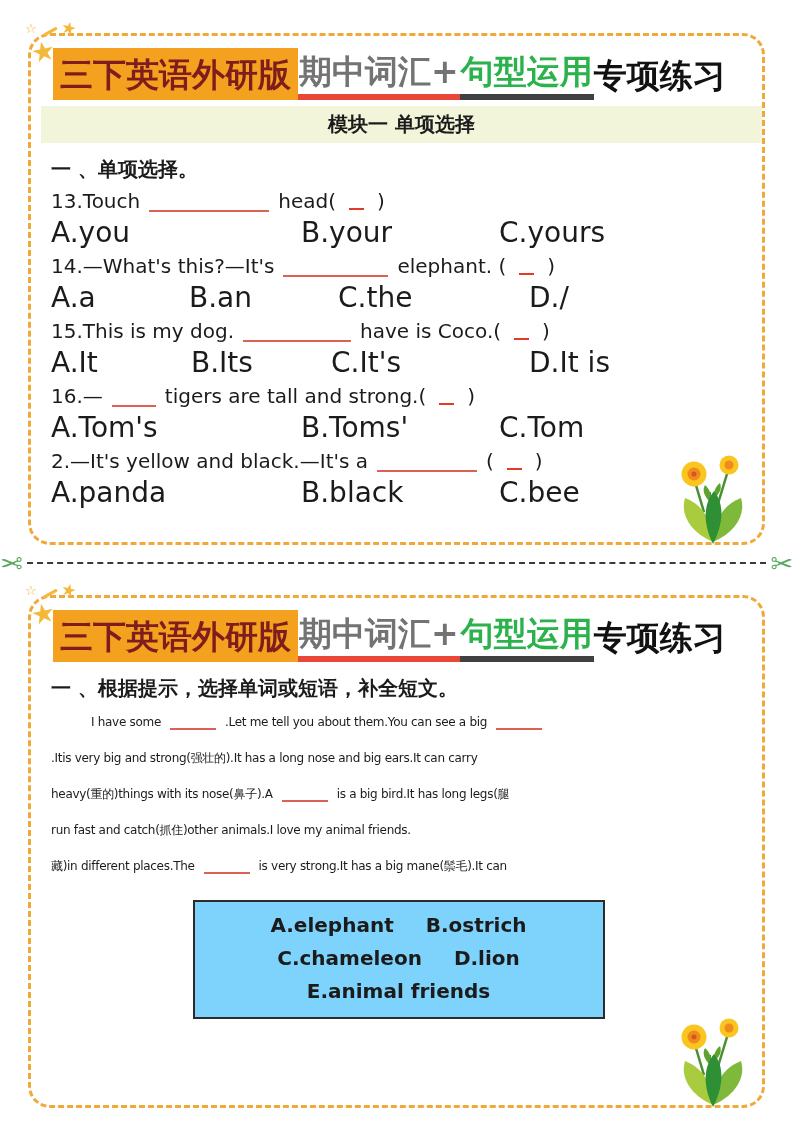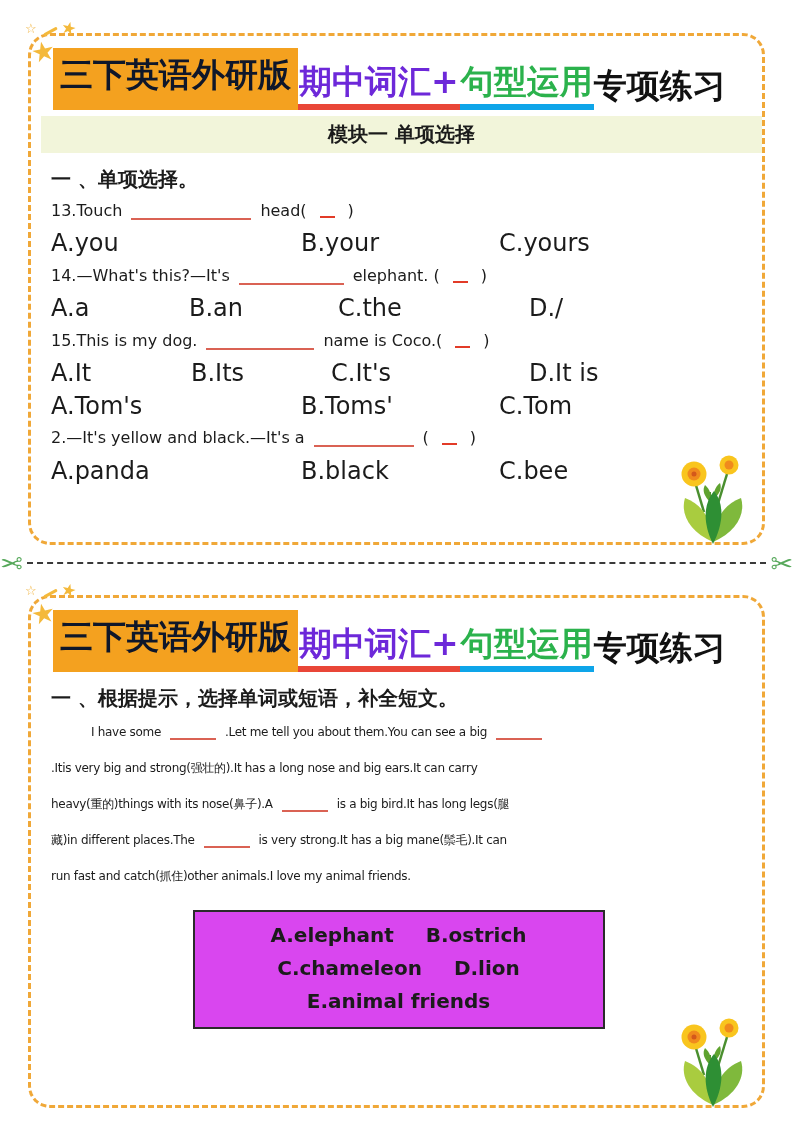--- a/index.html
+++ b/index.html
@@ -8,50 +8,50 @@
 
   
   .card{position:absolute;left:28px;width:737px;box-sizing:border-box;
         border:3px dashed #F0A838;border-radius:22px;padding:10px 16px 0 16px;background:#fff;}
   .card1{top:33px;height:512px;}
   .card2{top:595px;height:513px;}
 
   
   .title{display:flex;align-items:flex-end;margin:2px 0 0 6px;font-weight:bold;
          font-size:33px;line-height:1.15;white-space:nowrap;}
-  .t-orange{background:#F4A11F;color:#0f172a;padding:8px 7px 16px 7px;}
-  .t-red{color:#6d28d9;border-bottom:6px solid #E94638;padding:0 1px 3px 1px;}
-  .t-green{color:#2BB24C;border-bottom:6px solid #0ea5e9;padding:0 1px 3px 1px;}
+  .t-orange{background:#F4A11F;color:#7f1d1d;padding:8px 7px 6px 7px;}
+  .t-red{color:#737373;border-bottom:6px solid #E94638;padding:0 1px 3px 1px;}
+  .t-green{color:#2BB24C;border-bottom:6px solid #404040;padding:0 1px 3px 1px;}
   .t-black{color:#111;padding-bottom:5px;}
 
   
   .band{margin:6px -16px 0 -6px;background:#F2F5DA;text-align:center;
         font-weight:bold;font-size:20px;padding:5px 0;}
 
   
   .content{margin:10px 0 0 4px;}
   .instr{font-weight:bold;font-size:20px;line-height:32px;margin:0;}
-  .qline{font-size:16px;line-height:32.5px;white-space:nowrap;}
-  .opts{font-size:24px;line-height:32.5px;white-space:nowrap;}
+  .qline{font-size:20px;line-height:32.5px;white-space:nowrap;}
+  .opts{font-size:28px;line-height:32.5px;white-space:nowrap;}
   .opts span{display:inline-block;}
   .blank{display:inline-block;height:4px;border-bottom:2.5px solid #DA6254;
          vertical-align:-4px;margin:0 9px;}
   .pgroup{white-space:nowrap;}
   .ansline{display:inline-block;width:15px;height:4px;border-bottom:2.5px solid #E23B28;
            vertical-align:-2px;margin:0 13px;}
 
   
   .pline{font-size:12px;line-height:36px;white-space:nowrap;letter-spacing:-0.3px;}
   .indent{display:inline-block;width:40px;}
   .pblank{display:inline-block;width:46px;height:4px;border-bottom:2.5px solid #DA6254;
           vertical-align:-4px;margin:0 9px;}
 
   
   .wordbank{width:412px;margin:16px auto 0 auto;box-sizing:border-box;
-            border:2.5px solid #2b2b2b;background:#d946ef;text-align:center;
+            border:2.5px solid #2b2b2b;background:#7dd3fc;text-align:center;
             font-weight:bold;font-size:20px;padding:7px 0 9px 0;}
   .wb-row{line-height:33px;}
   .wb-row span{display:inline-block;margin:0 16px;}
 
   
   .cutline{position:absolute;top:540px;left:0;width:793px;height:46px;
            display:flex;align-items:center;}
   .scissors{font-size:27px;color:#56A85A;line-height:1;flex:0 0 auto;}
   .scissors.flip{transform:scaleX(-1);}
   .cutdash{flex:1 1 auto;border-top:2px dashed #3a3a3a;margin:0 4px;}
@@ -99,26 +99,29 @@
       </div>
 
       <div class="qline">
         <span>14.—What's this?—It's</span><span class="blank" style="width:105px"></span><span>elephant. </span><span class="pgroup">(<span class="ansline"></span>)</span>
       </div>
       <div class="opts">
         <span style="width:138px">A.a</span><span style="width:149px">B.an</span><span style="width:191px">C.the</span><span>D./</span>
       </div>
 
       <div class="qline">
-        <span>15.This is my dog.</span><span class="blank" style="width:108px"></span><span>name is Coco.</span><span class="pgroup">(<span class="ansline"></span>)</span>
+        <span>15.This is my dog.</span><span class="blank" style="width:108px"></span><span>have is Coco.</span><span class="pgroup">(<span class="ansline"></span>)</span>
       </div>
       <div class="opts">
         <span style="width:140px">A.It</span><span style="width:140px">B.Its</span><span style="width:198px">C.It's</span><span>D.It is</span>
       </div>
 
+      <div class="qline">
+        <span>16.—</span><span class="blank" style="width:44px"></span><span>tigers are tall and strong.</span><span class="pgroup">(<span class="ansline"></span>)</span>
+      </div>
       <div class="opts">
         <span style="width:250px">A.Tom's</span><span style="width:198px">B.Toms'</span><span>C.Tom</span>
       </div>
 
       <div class="qline">
         <span>2.—It's yellow and black.—It's a</span><span class="blank" style="width:100px"></span><span></span><span class="pgroup">(<span class="ansline"></span>)</span>
       </div>
       <div class="opts">
         <span style="width:250px">A.panda</span><span style="width:198px">B.black</span><span>C.bee</span>
       </div>
@@ -171,24 +174,24 @@
       <div class="pline">
         <span class="indent"></span><span>I have some</span><span class="pblank"></span><span>.Let me tell you about them.You can see a big</span><span class="pblank"></span>
       </div>
       <div class="pline">
         <span>.Itis very big and strong(强壮的).It has a long nose and big ears.It can carry</span>
       </div>
       <div class="pline">
         <span>heavy(重的)things with its nose(鼻子).A</span><span class="pblank"></span><span>is a big bird.It has long legs(腿</span>
       </div>
       <div class="pline">
+        <span>run fast and catch(抓住)other animals.I love my animal friends.</span>
+      </div>
+      <div class="pline">
         <span>藏)in different places.The</span><span class="pblank"></span><span>is very strong.It has a big mane(鬃毛).It can</span>
-      </div>
-      <div class="pline">
-        <span>run fast and catch(抓住)other animals.I love my animal friends.</span>
       </div>
 
       <div class="wordbank">
         <div class="wb-row">
           <span>A.elephant</span><span>B.ostrich</span>
         </div>
         <div class="wb-row">
           <span>C.chameleon</span><span>D.lion</span><span>E.animal friends</span>
         </div>
       </div>

